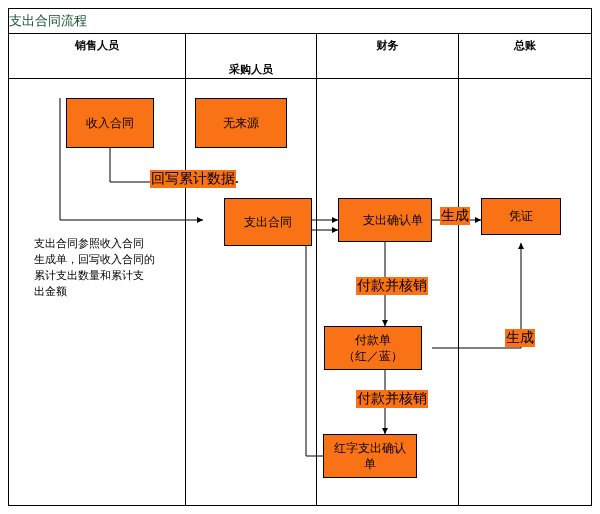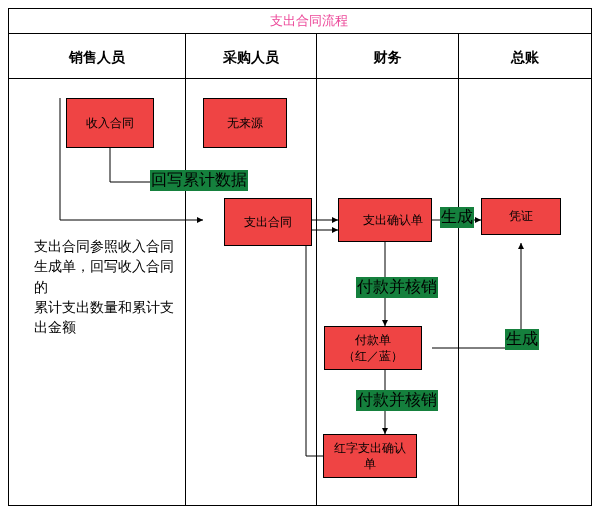--- a/index.html
+++ b/index.html
@@ -21,30 +21,29 @@
     position: absolute;
     left: 8px;
     top: 8px;
     width: 584px;
     height: 498px;
     border: 1px solid #000000;
     box-sizing: border-box;
   }
   .title-bar {
     position: absolute;
-    left: 14px;
+    left: 1px;
     top: 9px;
     width: 582px;
     height: 24px;
     line-height: 24px;
     font-size: 13px;
-    color: #ec4899;
+    color: #14532d;
     padding-left: 8px;
     box-sizing: border-box;
-    text-align: center;
   }
   .title-rule {
     position: absolute;
     left: 9px;
     top: 33px;
     width: 582px;
     height: 1px;
     background: #000000;
   }
   .header-rule {
@@ -57,55 +56,55 @@
   }
   .col-divider {
     position: absolute;
     top: 34px;
     width: 1px;
     height: 471px;
     background: #000000;
   }
   .col-header {
     position: absolute;
-    top: 44px;
+    top: 32px;
     height: 26px;
     line-height: 26px;
     text-align: center;
-    font-size: 14px;
+    font-size: 11px;
     font-weight: bold;
     color: #000000;
   }
   .node {
     position: absolute;
     border: 1px solid #000000;
-    background: #ef4444;
+    background: #f97316;
     box-sizing: border-box;
     display: flex;
     align-items: center;
     justify-content: center;
     text-align: center;
     font-size: 12px;
     color: #000000;
     line-height: 1.35;
     white-space: pre-line;
   }
   .note {
     position: absolute;
-    font-size: 14px;
+    font-size: 11px;
     color: #000000;
     line-height: 1.45;
     white-space: pre-line;
     text-align: left;
   }
   .edge-label {
     position: absolute;
-    font-size: 16px;
+    font-size: 14px;
     color: #000000;
-    background: #15803d;
+    background: #f97316;
     padding: 0 1px;
     white-space: nowrap;
   }
   svg.arrows {
     position: absolute;
     left: 0;
     top: 0;
     width: 600px;
     height: 514px;
     pointer-events: none;
@@ -120,21 +119,21 @@
 
   <div class="title-bar">支出合同流程</div>
   <div class="title-rule"></div>
   <div class="header-rule"></div>
 
   <div class="col-divider" style="left:185px;"></div>
   <div class="col-divider" style="left:316px;"></div>
   <div class="col-divider" style="left:458px;"></div>
 
   <div class="col-header" style="left:9px; width:176px;">销售人员</div>
-  <div class="col-header" style="left:186px; width:130px;">采购人员</div>
+  <div class="col-header" style="left:186px; width:130px;margin-top:24px;">采购人员</div>
   <div class="col-header" style="left:459px; width:132px;">总账</div>
   <div class="col-header" style="left:317px; width:141px;">财务</div>
 
   <svg class="arrows">
     <defs>
       <marker id="arrowhead" markerWidth="7" markerHeight="7" refX="6" refY="3" orient="auto" markerUnits="strokeWidth">
         <path d="M0,0 L6,3 L0,6 z" fill="#000000"></path>
       </marker>
     </defs>
 
@@ -150,21 +149,21 @@
     <path d="M385,242 L385,326" fill="none" stroke="#000000" stroke-width="1" marker-end="url(#arrowhead)"></path>
 
     <path d="M385,370 L385,434" fill="none" stroke="#000000" stroke-width="1" marker-end="url(#arrowhead)"></path>
 
     <path d="M432,348 L521,348 L521,243" fill="none" stroke="#000000" stroke-width="1" marker-end="url(#arrowhead)"></path>
 
     <path d="M338,456 L306,456 L306,230 L338,230" fill="none" stroke="#000000" stroke-width="1" marker-end="url(#arrowhead)"></path>
   </svg>
 
   <div class="node" style="left:66px; top:98px; width:88px; height:50px;">收入合同</div>
-  <div class="node" style="left:203px; top:98px; width:84px; height:50px;">无来源</div>
+  <div class="node" style="left:195px; top:98px; width:92px; height:50px;">无来源</div>
   <div class="node" style="left:203px; top:198px; width:88px; height:48px;margin-left:21px;">支出合同</div>
   <div class="node" style="left:338px; top:198px; width:94px; height:44px;padding-left:16px;">支出确认单</div>
   <div class="node" style="left:481px; top:198px; width:80px; height:37px;">凭证</div>
   <div class="node" style="left:324px; top:326px; width:98px; height:44px;">付款单
 （红／蓝）</div>
   <div class="node" style="left:323px; top:434px; width:94px; height:44px;">红字支出确认
 单</div>
 
   <div class="edge-label" style="left:150px; top:170px;">回写累计数据</div>
   <div class="edge-label" style="left:440px; top:207px;">生成</div>

